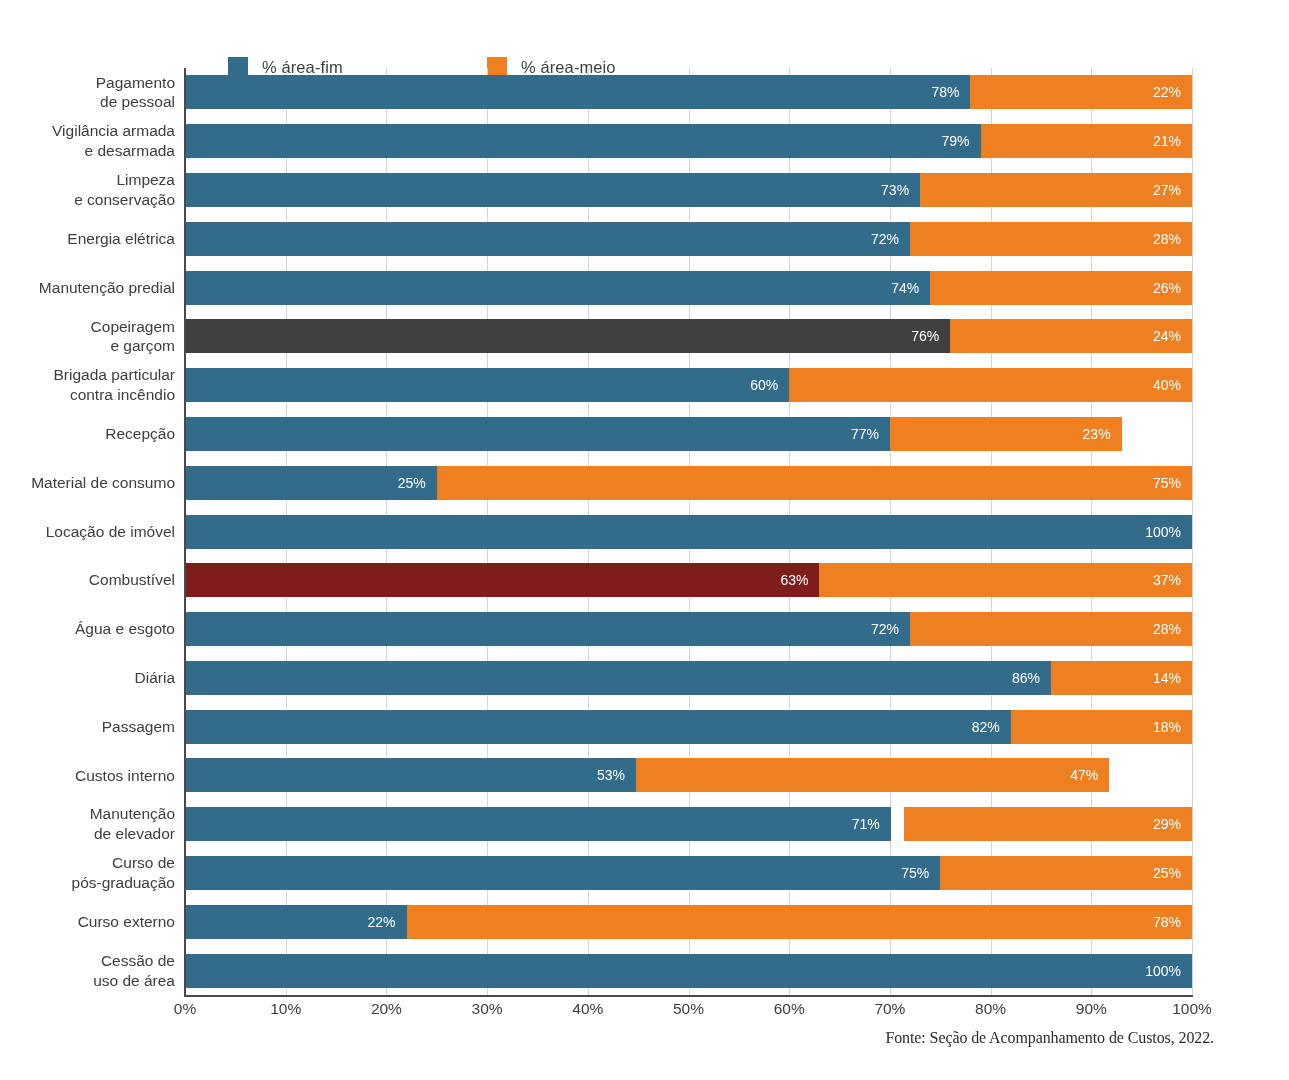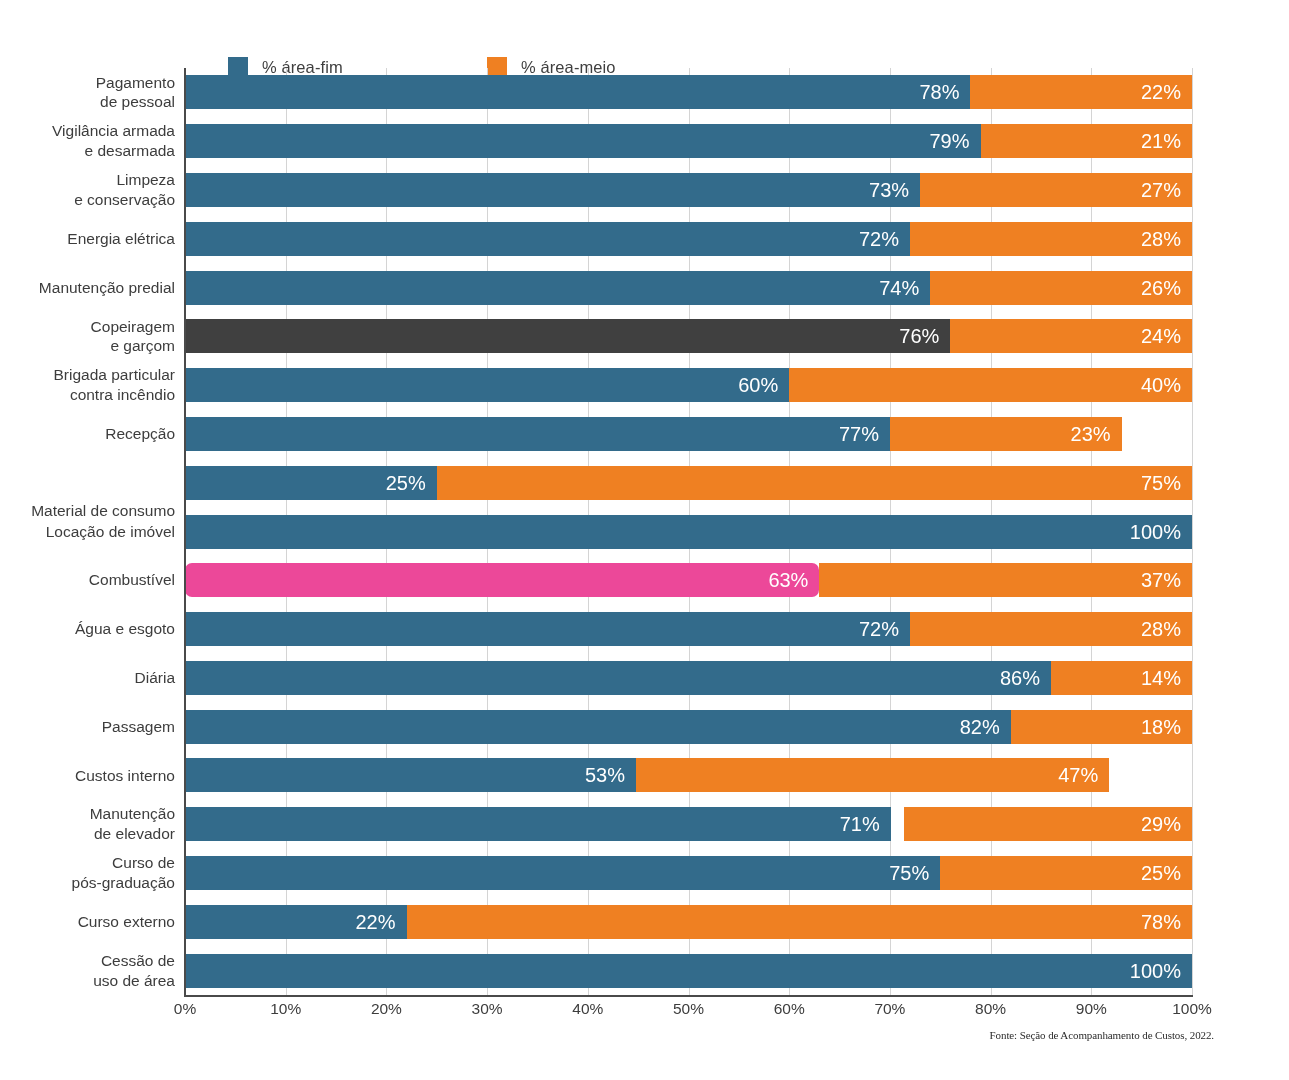--- a/index.html
+++ b/index.html
@@ -97,21 +97,21 @@
   }
   .seg {
     height: 100%;
     display: flex;
     align-items: center;
     justify-content: flex-end;
     box-sizing: border-box;
     overflow: hidden;
   }
   .seg-label {
-    font-size: 20px;
+    font-size: 14px;
     color: #ffffff;
     padding-right: 11px;
     white-space: nowrap;
     line-height: 1;
   }
 
   
   #cat-labels {
     position: absolute;
     left: 0;
@@ -144,21 +144,21 @@
     font-size: 15.5px;
     color: #3d3d3d;
     white-space: nowrap;
   }
 
   
   #source {
     position: absolute;
     right: 75px;
     top: 1029px;
-    font-size: 11px;
+    font-size: 16px;
     color: #2b2b2b;
     font-family: "Liberation Serif", serif;
     white-space: nowrap;
     letter-spacing: -0.1px;
   }
 </style>
 </head>
 <body>
 
 <div id="legend">
@@ -195,21 +195,21 @@
       <div>Copeiragem</div>
       <div>e garçom</div>
     </div>
     <div class="cat-label" style="top: 297.332px;">
       <div>Brigada particular</div>
       <div>contra incêndio</div>
     </div>
     <div class="cat-label" style="top: 356.021px;">
       <div>Recepção</div>
     </div>
-    <div class="cat-label" style="top: 404.811px; margin-top: 28px;">
+    <div class="cat-label" style="top: 404.811px;">
       <div>Material de consumo</div>
     </div>
     <div class="cat-label" style="top: 453.6px;">
       <div>Locação de imóvel</div>
     </div>
     <div class="cat-label" style="top: 502.389px;">
       <div>Combustível</div>
     </div>
     <div class="cat-label" style="top: 551.179px;">
       <div>Água e esgoto</div>
@@ -327,21 +327,21 @@
       <div class="seg" style="width: 755.25px; background: rgb(239, 128, 34);">
         <span class="seg-label">75%</span>
       </div>
     </div>
     <div class="bar-row" style="top: 446.5px;">
       <div class="seg" style="width: 1007px; background: rgb(51, 107, 139);">
         <span class="seg-label">100%</span>
       </div>
     </div>
     <div class="bar-row" style="top: 495.289px;">
-      <div class="seg" style="width: 634.41px; background: #ec4899; border-radius: 7px;">
+      <div class="seg" style="width: 634.41px; background: #7f1d1d;">
         <span class="seg-label">63%</span>
       </div>
       <div class="seg" style="width: 372.59px; background: rgb(239, 128, 34);">
         <span class="seg-label">37%</span>
       </div>
     </div>
     <div class="bar-row" style="top: 544.079px;">
       <div class="seg" style="width: 725.04px; background: rgb(51, 107, 139);">
         <span class="seg-label">72%</span>
       </div>

